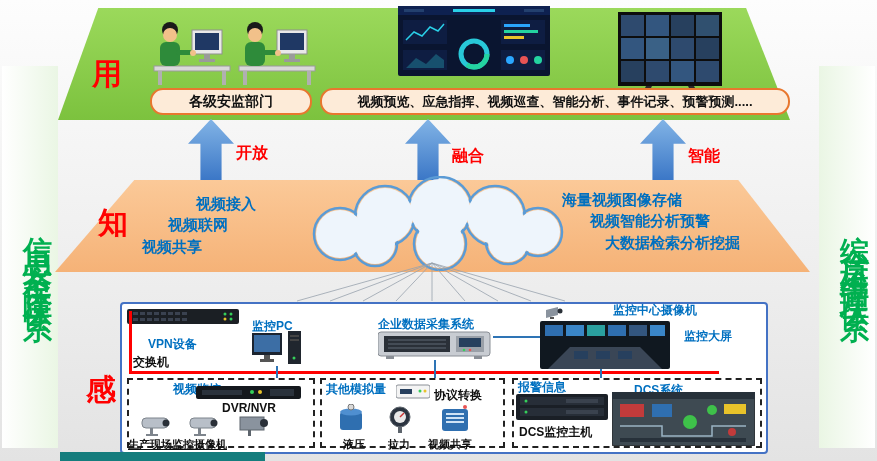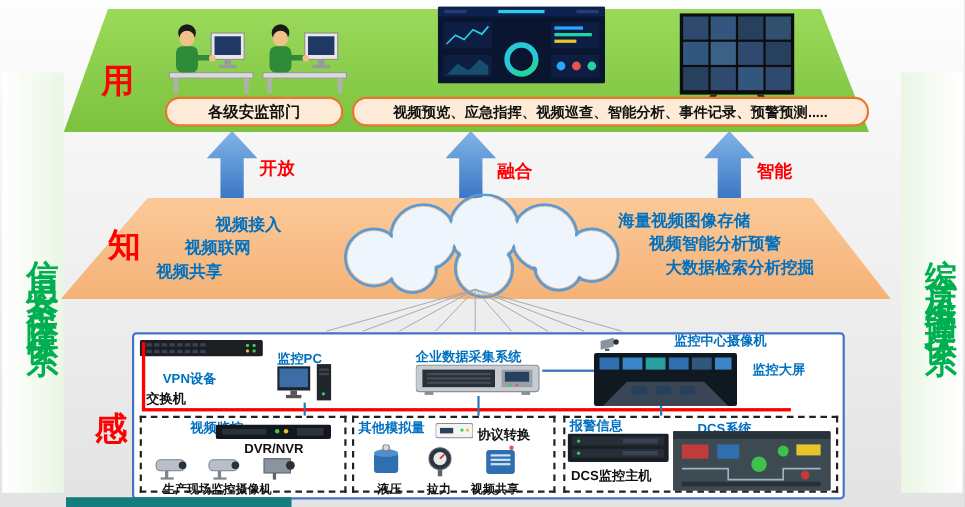--- a/index.html
+++ b/index.html
@@ -306,21 +306,21 @@
       <circle cx="26" cy="11" r="3.5" fill="#2a3038"></circle>
       <rect x="10" y="16" width="3" height="7" fill="#7d848c"></rect>
         <rect x="6" y="22" width="12" height="2" fill="#7d848c"></rect>
     </g>
     <g transform="translate(98,0)">
       <rect x="2" y="5" width="24" height="13" fill="#8a939e" stroke="#5d646c"></rect>
       <circle cx="26" cy="11" r="4" fill="#2a3038"></circle>
       <rect x="10" y="18" width="3" height="6" fill="#5d646c"></rect>
     </g>
   </svg>
-  <div class="abs black-tiny" style="left:148px;top:437px;">生产现场监控摄像机</div>
+  <div class="abs black-tiny" style="left:128px;top:437px;text-decoration:underline;">生产现场监控摄像机</div>
 
   <div class="abs dash-box" style="left:320px;top:378px;width:185px;height:70px;"></div>
   <div class="abs blue-small" style="left:326px;top:381px;">其他模拟量</div>
   <svg class="abs" style="left:396px;top:383px;" width="34" height="16" viewBox="0 0 34 16">
     <rect x="0" y="2" width="34" height="13" rx="2" fill="#f4f4f4" stroke="#8a8f96"></rect>
     <rect x="4" y="6" width="12" height="5" fill="#27405e"></rect>
     <circle cx="24" cy="8" r="1.5" fill="#35d05a"></circle>
       <circle cx="29" cy="8" r="1.5" fill="#e8c32a"></circle>
   </svg>
   <div class="abs black-small" style="left:434px;top:387px;">协议转换</div>

